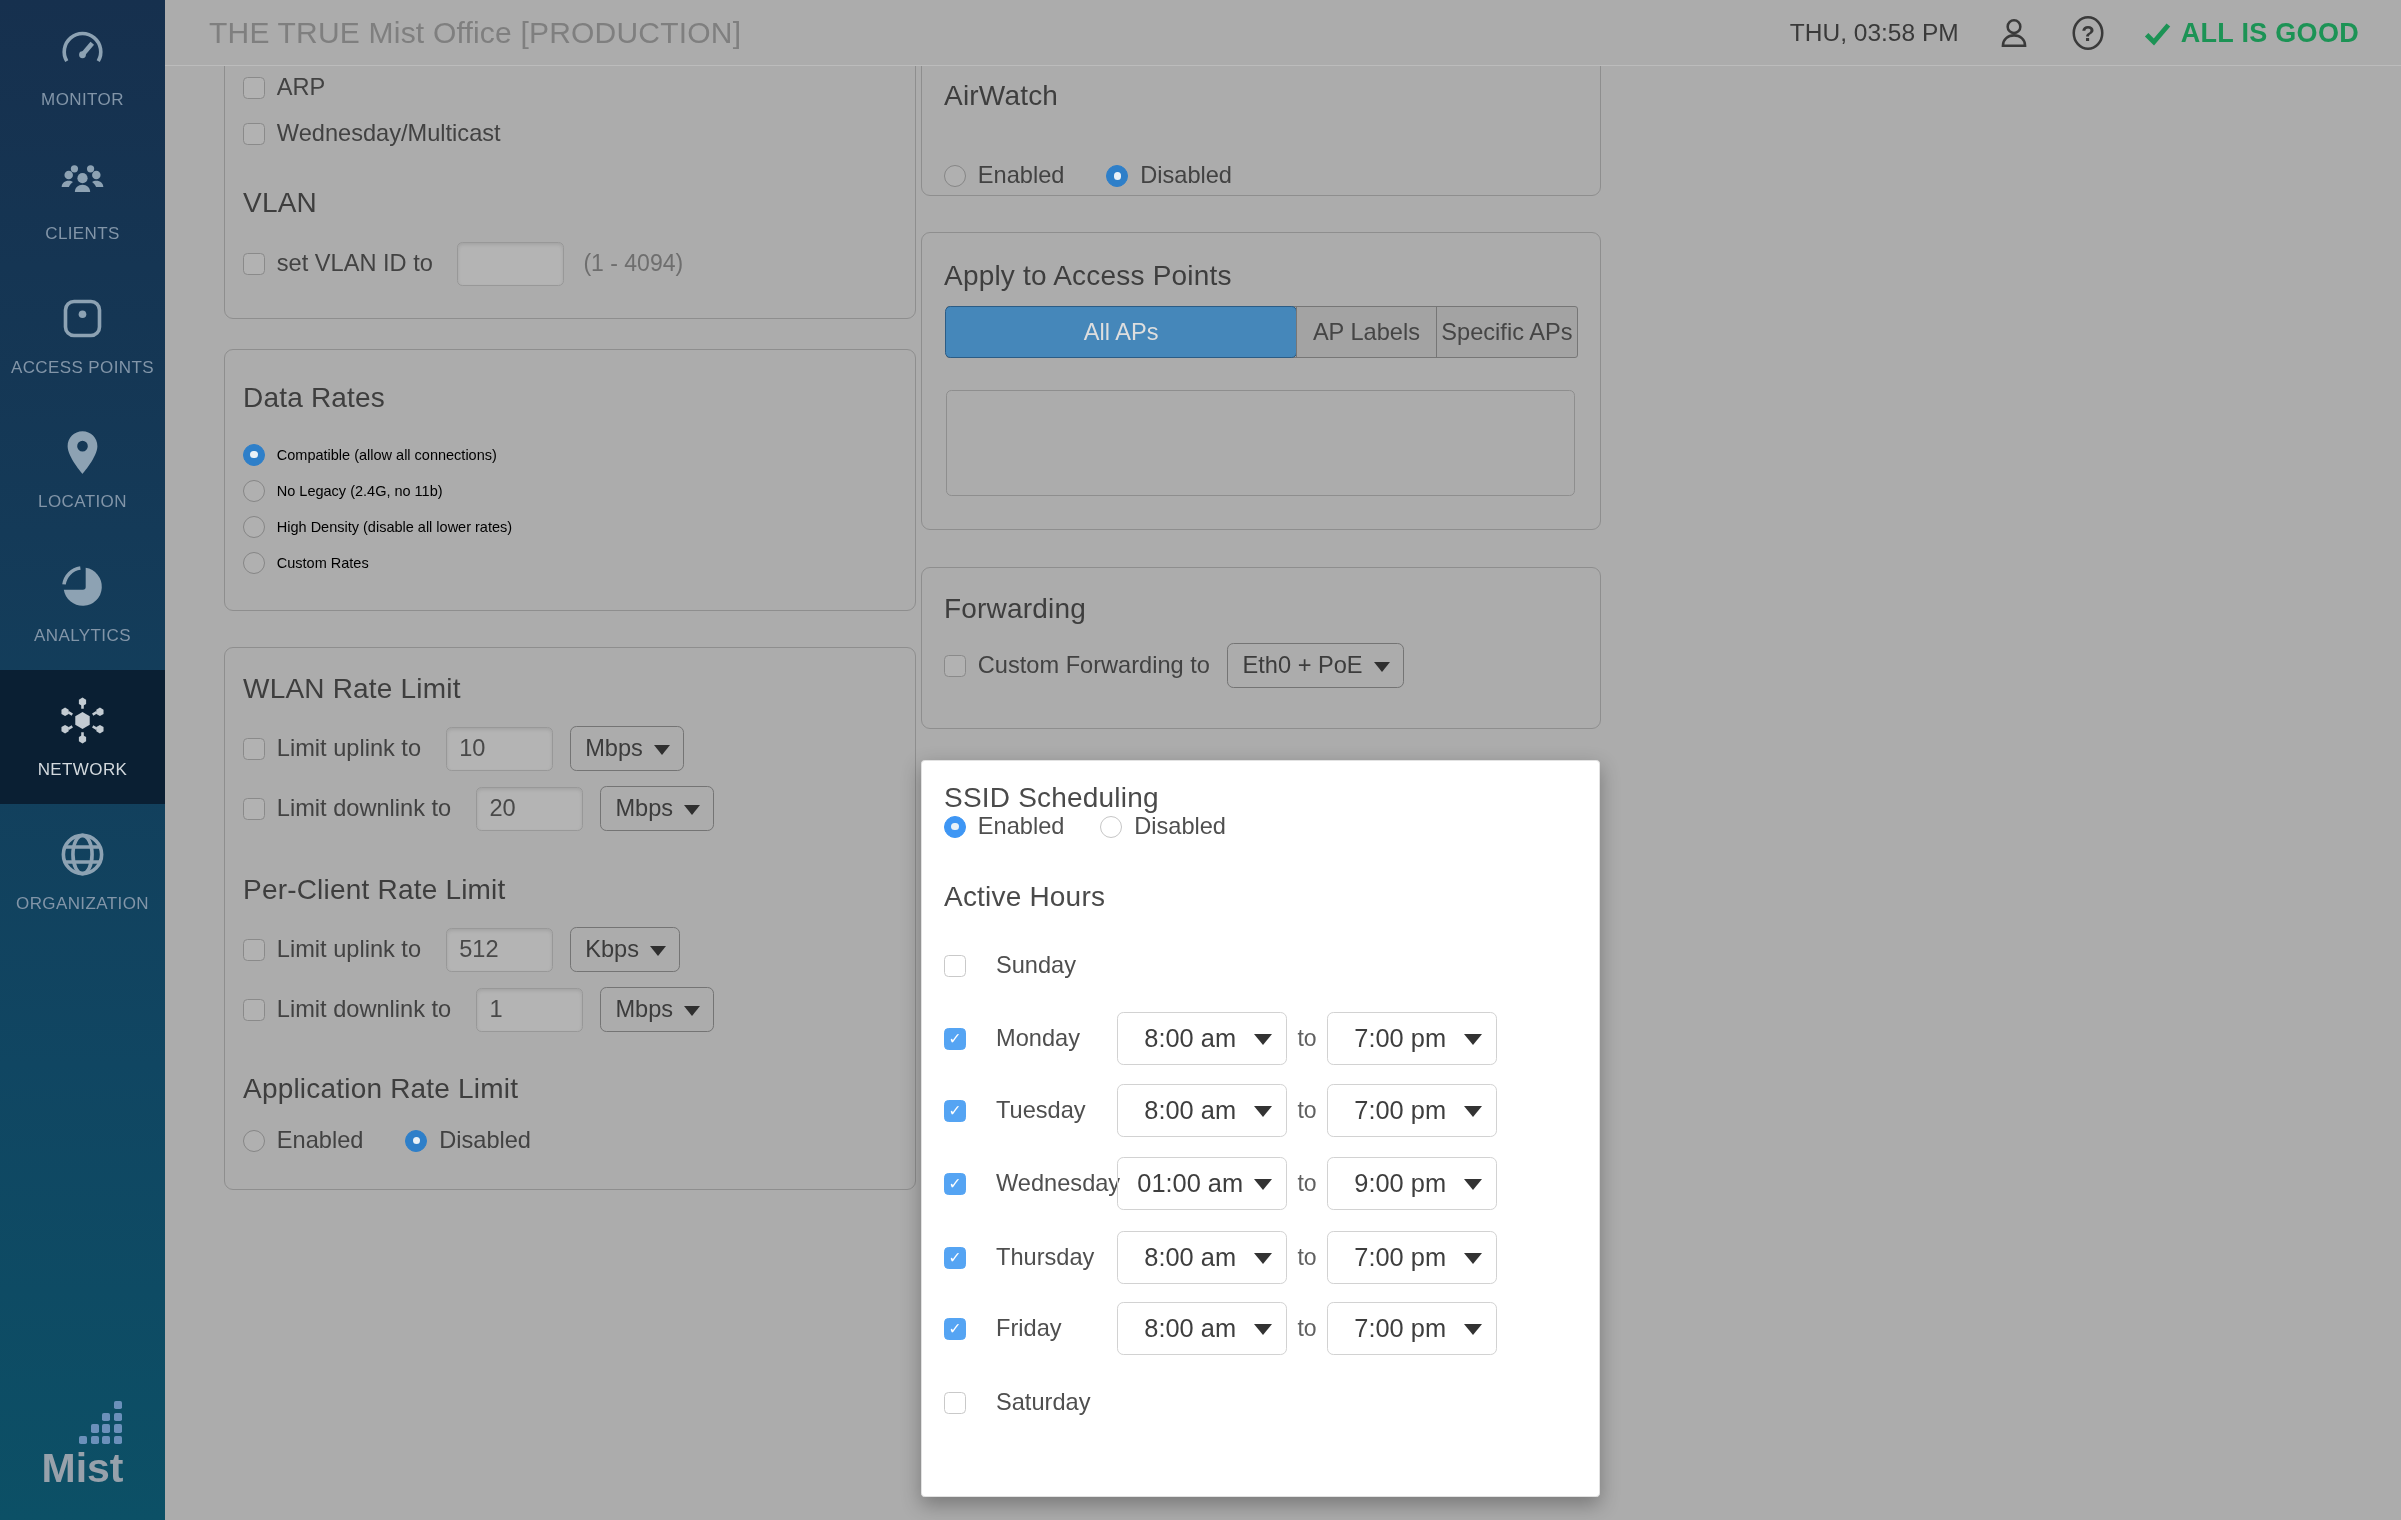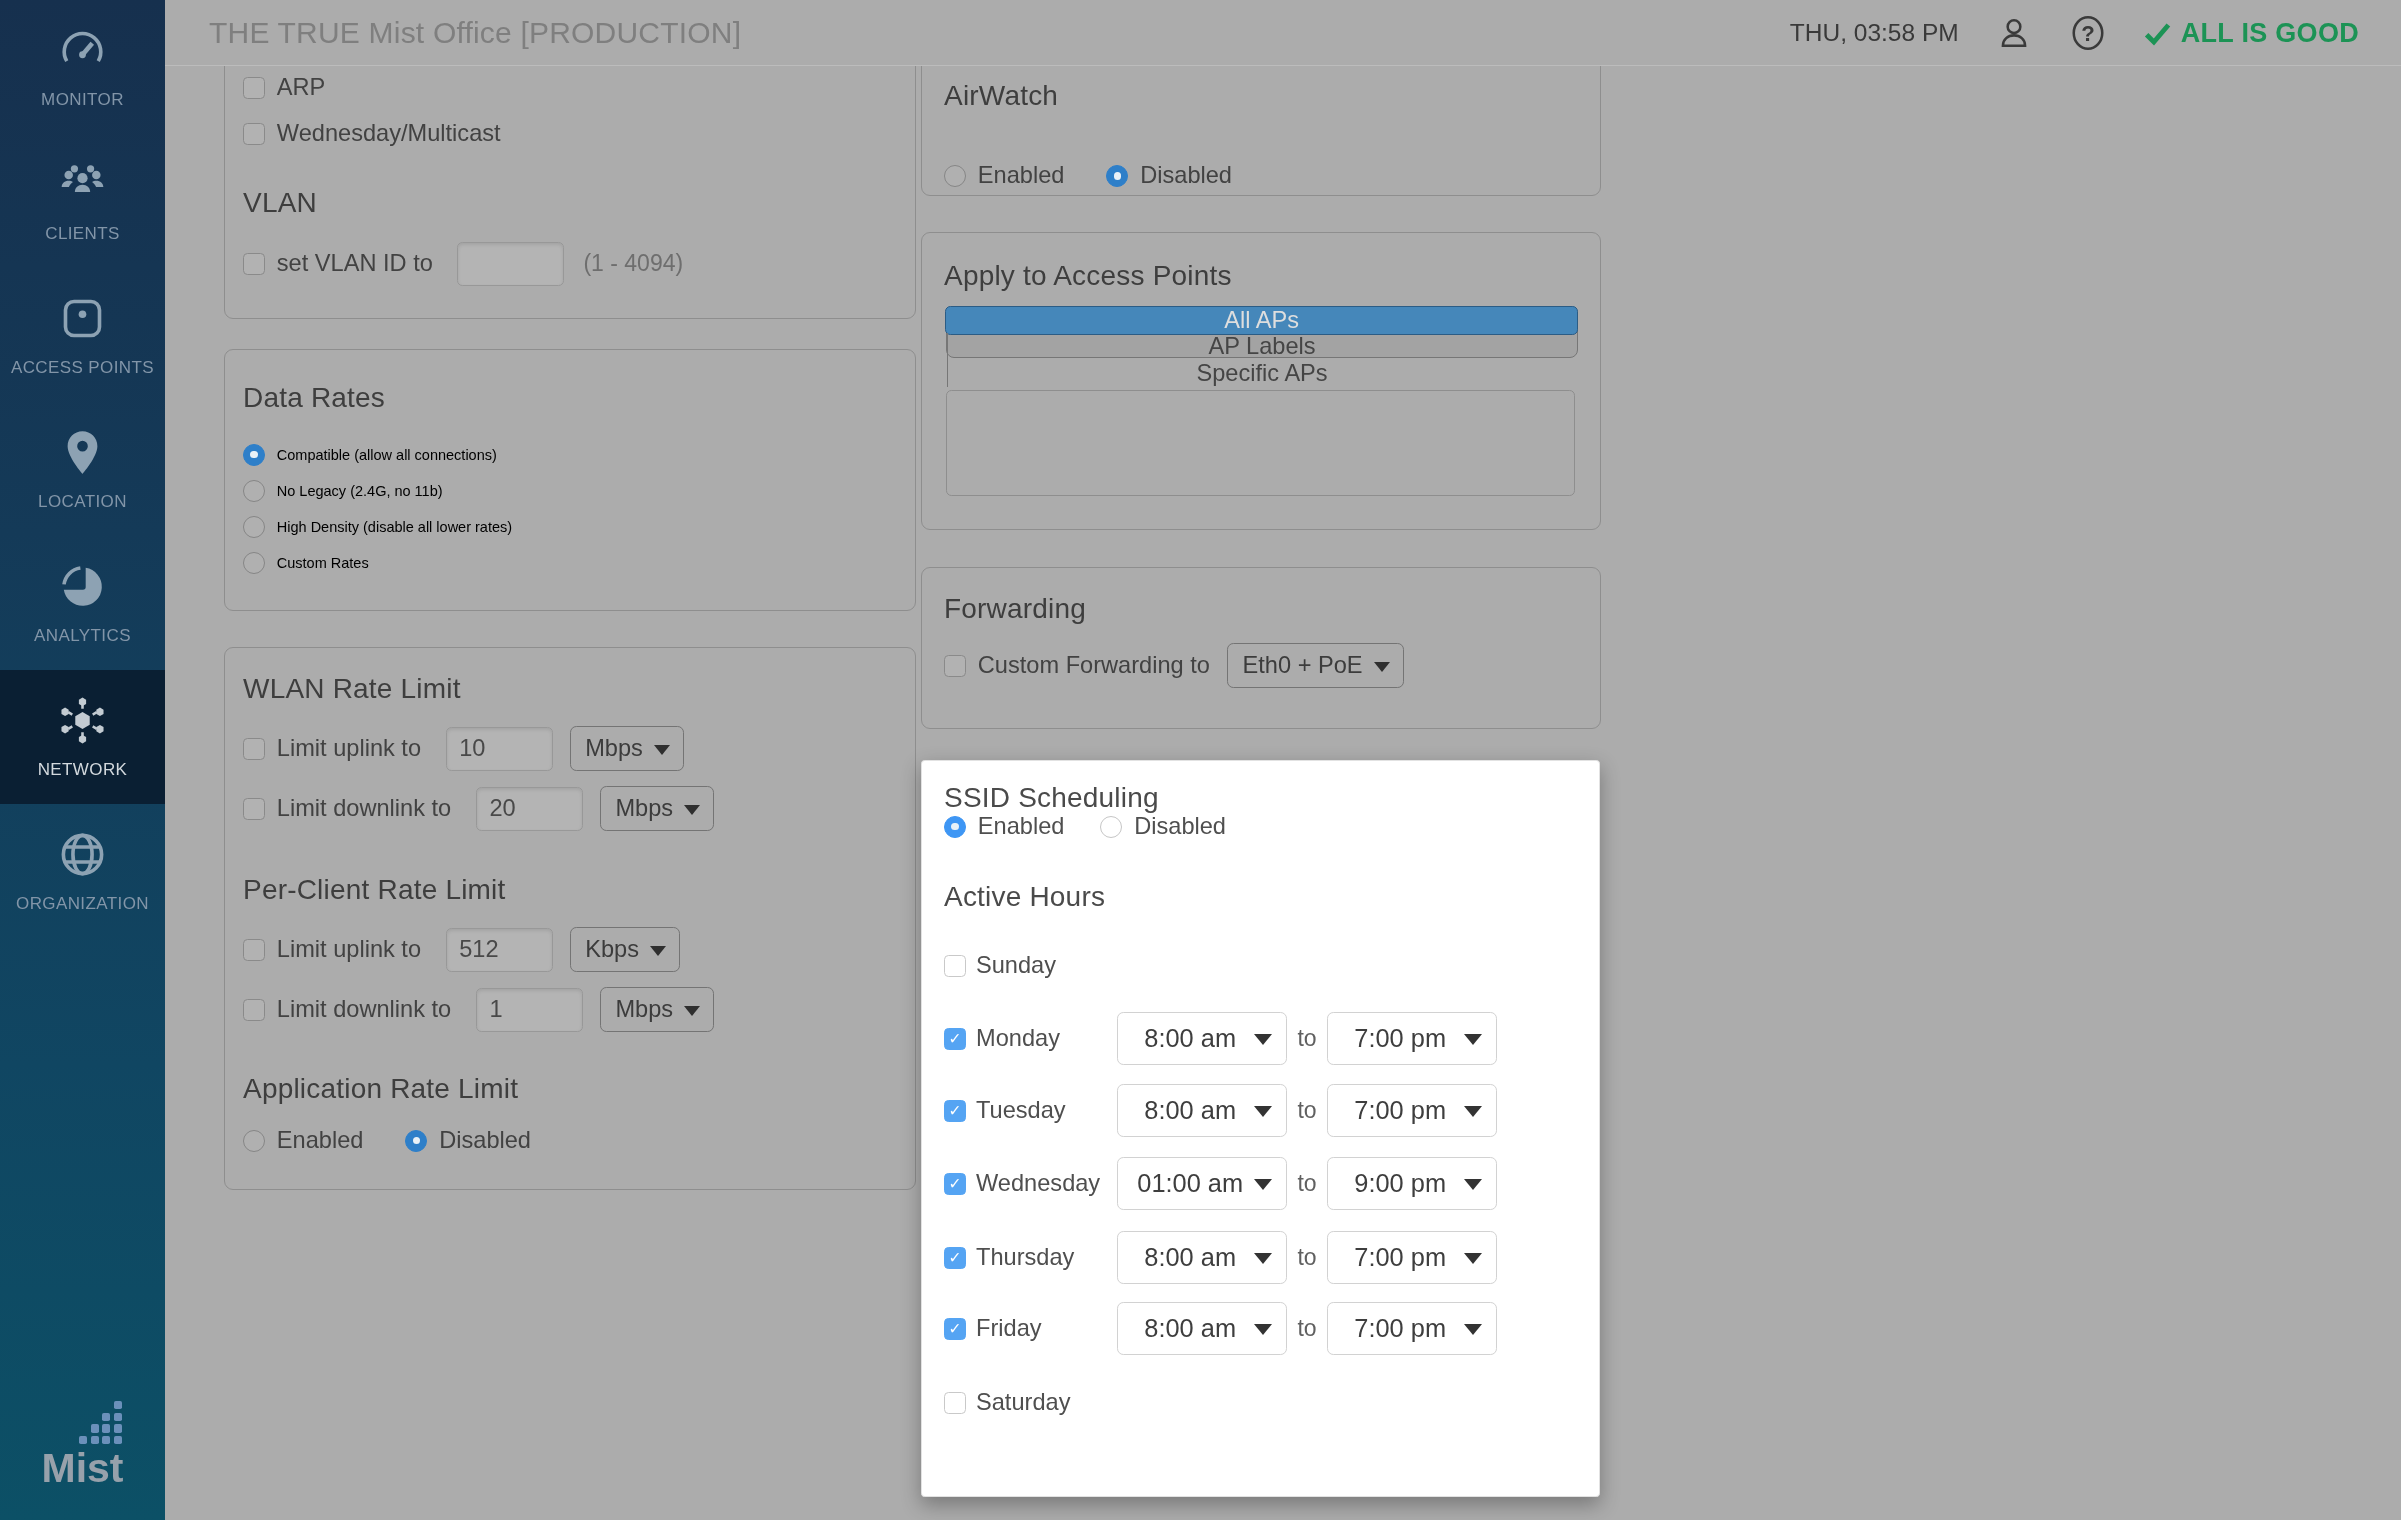--- a/index.html
+++ b/index.html
@@ -49,38 +49,38 @@
 
   .num-input { width:107px; height:44px; background:#b4b4b4; border:1.4px solid #989898; border-radius:5.4px;
                font-size:23.6px; color:#494949; display:flex; align-items:center; padding-left:12.7px;
                box-shadow:inset 0 1.8px 3.6px rgba(0,0,0,.10); margin-left:12.7px; }
   .dim-select { height:45px; border:1.8px solid #747474; border-radius:6.4px; display:inline-flex; align-items:center;
                 padding:0 40px 0 14.5px; font-size:23.6px; color:#3c3c3c; position:relative; margin-left:5.4px; cursor:pointer; }
   .dim-select::after { content:""; position:absolute; right:12.7px; top:50%; margin-top:-3.6px;
                        border-left:8.2px solid transparent; border-right:8.2px solid transparent; border-top:10px solid #2f2f2f; }
 
   .seg { position:absolute; left:23.6px; width:632px; height:52px; background:#a3a3a3; border:1.4px solid #767676;
-         border-radius:8px; display:flex;flex-direction:column; }
+         border-radius:3px; display:flex; }
   .seg .tab { flex:1; display:flex; align-items:center; justify-content:center; font-size:23.6px; color:#454545;
               border-left:1.4px solid #767676; cursor:pointer; }
   .seg .tab:first-child { border-left:none; }
   .seg .tab.active { background:#4587ba; border:1.8px solid #2b5c85; border-radius:5.4px; color:#dedede; margin:-1.4px; flex-basis:calc(33.3% + 2.7px); }
   .ap-box { position:absolute; left:23.6px; width:629px; border:1.4px solid #8e8e8e; border-radius:5.4px; }
 
   
   .modal { position:absolute; left:921px; top:760px; width:679px; height:737px; background:#ffffff;
            border:0.9px solid #e2e2e2; border-radius:3.6px; z-index:15; box-shadow:0 7.3px 20px rgba(0,0,0,.30); }
   .modal .h2 { left:22px; color:#4a4a4a; }
   .modal .row { left:22px; color:#4f4f4f; }
   .radio.bright { background:#ffffff; border-color:#c6c6c6; }
   .radio.bright.sel { background:#3e96f4; border-color:#3e96f4; }
   .cb.bright { background:#ffffff; border-color:#c9c9c9; }
   .cb.bright.checked { background:#55a4f3; border-color:#55a4f3; color:#fff; font-size:15.4px; font-weight:bold; }
   .day-row { position:absolute; left:22px; height:53px; display:flex; align-items:center; font-size:23.6px; color:#4f4f4f; }
-  .day-label { width:173px; display:flex; align-items:center; gap:10px; }
+  .day-label { width:173px; display:flex; align-items:center; gap:30px; }
   .time-select { width:170px; height:53px; border:1.4px solid #d2d2d2; border-radius:6.4px; position:relative;
                  display:flex; align-items:center; justify-content:center; font-size:25.4px; color:#3e3e3e; cursor:pointer; }
   .time-select span { margin-right:23.6px; }
   .time-select::after { content:""; position:absolute; right:14.5px; top:50%; margin-top:-4.5px;
                         border-left:9px solid transparent; border-right:9px solid transparent; border-top:11px solid #333; }
   .to-sep { width:40px; text-align:center; font-size:23px; color:#606060; }
 
   .mist-dots { display:grid; grid-template-columns:repeat(4,8.2px); grid-auto-rows:8.2px; gap:3.6px; align-items:end;
                margin-left:36px; margin-bottom:3.6px; }
   .mist-dots i { width:8.2px; height:8.2px; border-radius:1.8px; background:#6b90ba; display:block; }

